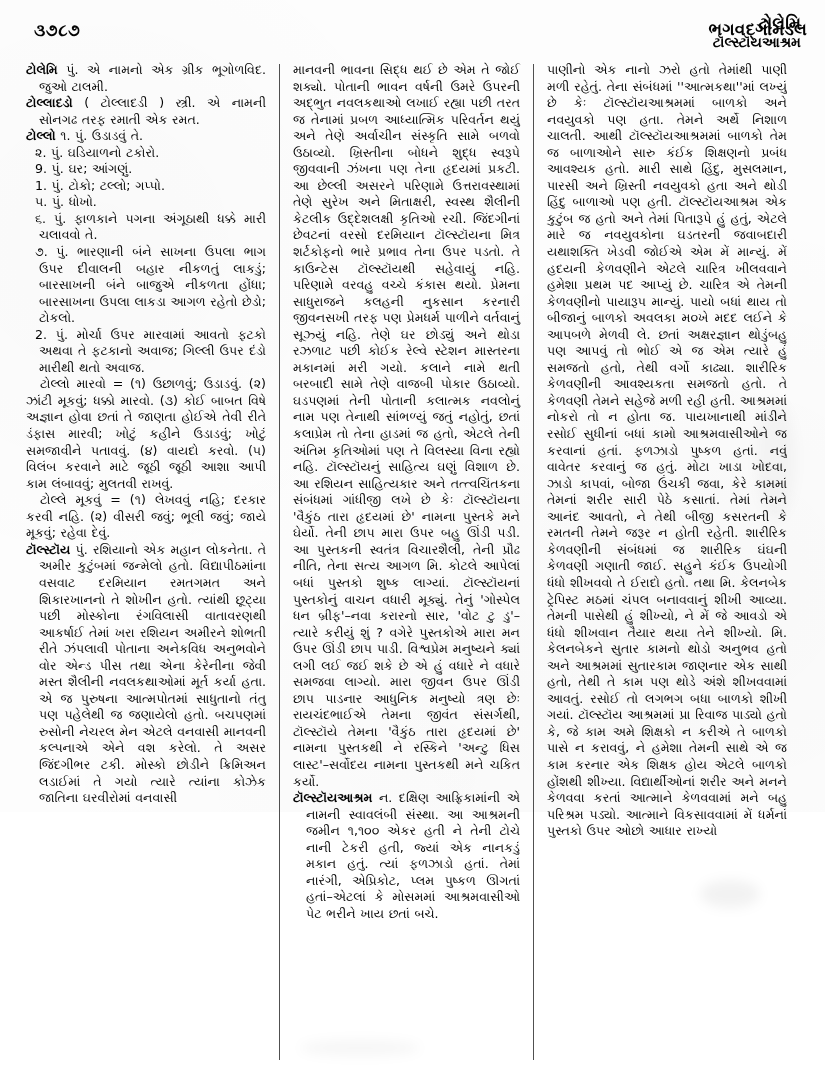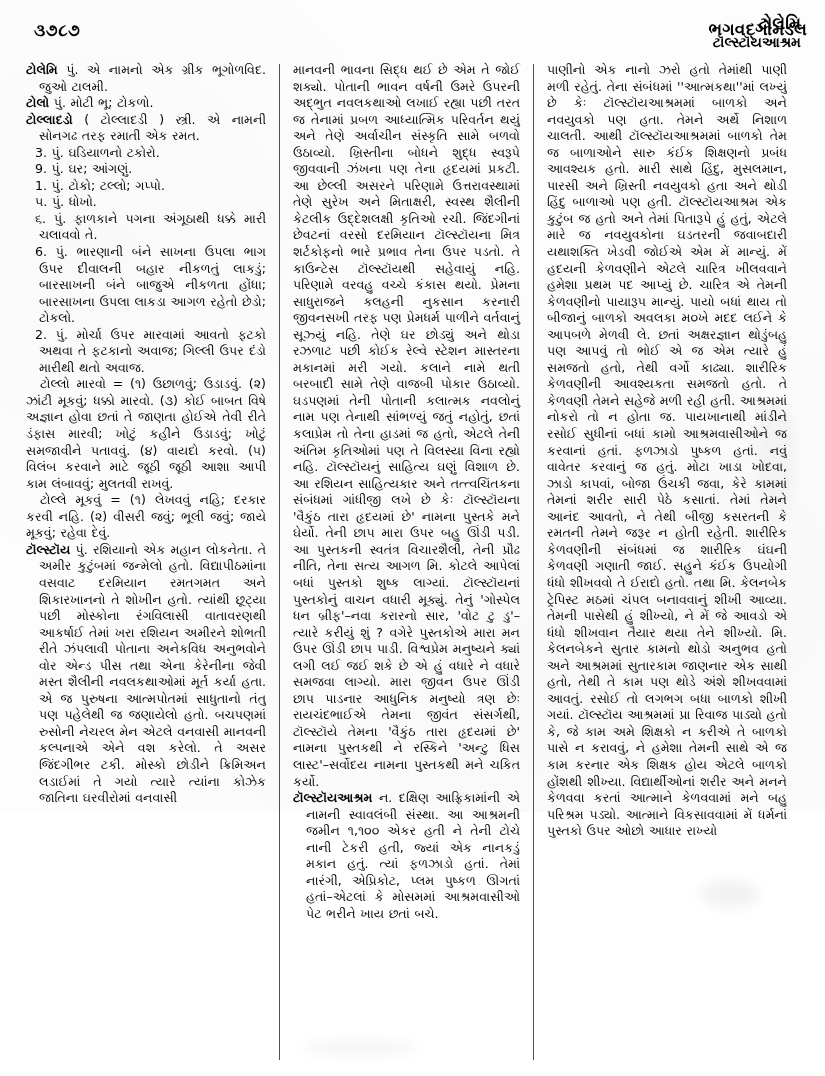--- a/index.html
+++ b/index.html
@@ -168,28 +168,28 @@
     <span class="catchwords">
       <span class="cw1">ટોલેમિ</span>
       <span class="cw2">ટૉલ્સ્ટૉયઆશ્રમ</span>
     </span>
   </div>
 
   <div class="columns">
 
     <div class="col c1">
       <p class="para hang"><span class="hw">ટોલેમિ</span> પું. એ નામનો એક ગ્રીક ભૂગોળવિદ. જુઓ ટાલમી.</p>
-      <p class="para hang"><span class="hw">ટોલો</span> પું. મોટી ભૂ; ટોકળો.</p>
       <p class="para hang"><span class="hw">ટોલ્લાદડો</span> ( ટોલ્લાદડી ) સ્ત્રી. એ નામની સોનગઢ તરફ રમાતી એક રમત.</p>
-      <p class="para sense">3. પું. ઘડિયાળનો ટકોરો.</p>
+      <p class="para hang"><span class="hw">ટોલ્લો</span> ૧. પું. ઉડાડવું તે.</p>
+      <p class="para sense">૨. પું. ઘડિયાળનો ટકોરો.</p>
       <p class="para sense">9. પું. ઘર; આંગણું.</p>
       <p class="para sense">1. પું. ટોકો; ટલ્લો; ગપ્પો.</p>
       <p class="para sense">૫. પું. ધોખો.</p>
       <p class="para sense">૬. પું. ફાળકાને પગના અંગૂઠાથી ધક્કે મારી ચલાવવો તે.</p>
-      <p class="para sense">6. પું. ભારણાની બંને સાખના ઉપલા ભાગ ઉપર દીવાલની બહાર નીકળતું લાકડું; બારસાખની બંને બાજુએ નીકળતા હોંધા; બારસાખના ઉપલા લાકડા આગળ રહેતો છેડો; ટોકલો.</p>
+      <p class="para sense">૭. પું. ભારણાની બંને સાખના ઉપલા ભાગ ઉપર દીવાલની બહાર નીકળતું લાકડું; બારસાખની બંને બાજુએ નીકળતા હોંધા; બારસાખના ઉપલા લાકડા આગળ રહેતો છેડો; ટોકલો.</p>
       <p class="para sense">2. પું. મોર્ચા ઉપર મારવામાં આવતો ફટકો અથવા તે ફટકાનો અવાજ; ગિલ્લી ઉપર દંડો મારીથી થતો અવાજ.</p>
       <p class="para indent"><span class="runon">ટોલ્લો મારવો </span>= (૧) ઉછાળવું; ઉડાડવું. (૨) ઝાંટી મૂકવું; ધક્કો મારવો. (૩) કોઈ બાબત વિષે અજ્ઞાન હોવા છતાં તે જાણતા હોઈએ તેવી રીતે ડંફાસ મારવી; ખોટું કહીને ઉડાડવું; ખોટું સમજાવીને પતાવવું. (૪) વાયદો કરવો. (૫) વિલંબ કરવાને માટે જૂઠી જૂઠી આશા આપી કામ લંબાવવું; મુલતવી રાખવું.</p>
       <p class="para indent"><span class="runon">ટોલ્લે મૂકવું </span>= (૧) લેખવવું નહિ; દરકાર કરવી નહિ. (૨) વીસરી જવું; ભૂલી જવું; જાયે મૂકવું; રહેવા દેવું.</p>
       <p class="para hang"><span class="hw">ટૉલ્સ્ટૉય</span> પું. રશિયાનો એક મહાન લોકનેતા. તે અમીર કુટુંબમાં જન્મેલો હતો. વિદ્યાપીઠમાંના વસવાટ દરમિયાન રમતગમત અને શિકારખાનનો તે શોખીન હતો. ત્યાંથી છૂટ્યા પછી મોસ્કોના રંગવિલાસી વાતાવરણથી આકર્ષાઈ તેમાં ખરા રશિયન અમીરને શોભતી રીતે ઝંપલાવી પોતાના અનેકવિધ અનુભવોને વોર એન્ડ પીસ તથા એના કેરેનીના જેવી મસ્ત શૈલીની નવલકથાઓમાં મૂર્ત કર્યા હતા. એ જ પુરુષના આત્મપોતમાં સાધુતાનો તંતુ પણ પહેલેથી જ જણાયેલો હતો. બચપણમાં રુસોની નેચરલ મેન એટલે વનવાસી માનવની કલ્પનાએ એને વશ કરેલો. તે અસર જિંદગીભર ટકી. મોસ્કો છોડીને ક્રિમિઅન લડાઈમાં તે ગયો ત્યારે ત્યાંના કોઝેક જાતિના ઘરવીરોમાં વનવાસી</p>
     </div>
 
     <div class="rule"></div>
 
     <div class="col c2">
       <p class="para">માનવની ભાવના સિદ્ધ થઈ છે એમ તે જોઈ શક્યો. પોતાની ભાવન વર્ષની ઉમરે ઉપરની અદ્ભુત નવલકથાઓ લખાઈ રહ્યા પછી તરત જ તેનામાં પ્રબળ આધ્યાત્મિક પરિવર્તન થયું અને તેણે અર્વાચીન સંસ્કૃતિ સામે બળવો ઉઠાવ્યો. ખ્રિસ્તીના બોધને શુદ્ધ સ્વરૂપે જીવવાની ઝંખના પણ તેના હૃદયમાં પ્રકટી. આ છેલ્લી અસરને પરિણામે ઉત્તરાવસ્થામાં તેણે સુરેખ અને મિતાક્ષરી, સ્વસ્થ શૈલીની કેટલીક ઉદ્દેશલક્ષી કૃતિઓ રચી. જિંદગીનાં છેવટનાં વરસો દરમિયાન ટૉલ્સ્ટૉયના મિત્ર શર્ટકોફનો ભારે પ્રભાવ તેના ઉપર પડતો. તે કાઉન્ટેસ ટૉલ્સ્ટૉયથી સહેવાયું નહિ. પરિણામે વરવહુ વચ્ચે કંકાસ થયો. પ્રેમના સાધુરાજને કલહની નુકસાન કરનારી જીવનસખી તરફ પણ પ્રેમધર્મ પાળીને વર્તવાનું સૂઝ્યું નહિ. તેણે ઘર છોડ્યું અને થોડા રઝળાટ પછી કોઈક રેલ્વે સ્ટેશન માસ્તરના મકાનમાં મરી ગયો. કલાને નામે થતી બરબાદી સામે તેણે વાજબી પોકાર ઉઠાવ્યો. ઘડપણમાં તેની પોતાની કલાત્મક નવલોનું નામ પણ તેનાથી સાંભળ્યું જતું નહોતું, છતાં કલાપ્રેમ તો તેના હાડમાં જ હતો, એટલે તેની અંતિમ કૃતિઓમાં પણ તે વિલસ્યા વિના રહ્યો નહિ. ટૉલ્સ્ટૉયનું સાહિત્ય ઘણું વિશાળ છે. આ રશિયન સાહિત્યકાર અને તત્ત્વચિંતકના સંબંધમાં ગાંધીજી લખે છે કેઃ ટૉલ્સ્ટૉયના 'વૈકુંઠ તારા હૃદયમાં છે' નામના પુસ્તકે મને ઘેર્યો. તેની છાપ મારા ઉપર બહુ ઊંડી પડી. આ પુસ્તકની સ્વતંત્ર વિચારશૈલી, તેની પ્રૌઢ નીતિ, તેના સત્ય આગળ મિ. કોટલે આપેલાં બધાં પુસ્તકો શુષ્ક લાગ્યાં. ટૉલ્સ્ટૉયનાં પુસ્તકોનું વાચન વધારી મૂક્યું. તેનું 'ગોસ્પેલ ધન બ્રીફ'–નવા કરારનો સાર, 'વોટ ટુ ડુ'–ત્યારે કરીયું શું ? વગેરે પુસ્તકોએ મારા મન ઉપર ઊંડી છાપ પાડી. વિશ્વપ્રેમ મનુષ્યને ક્યાં લગી લઈ જઈ શકે છે એ હું વધારે ને વધારે સમજવા લાગ્યો. મારા જીવન ઉપર ઊંડી છાપ પાડનાર આધુનિક મનુષ્યો ત્રણ છેઃ રાયચંદભાઈએ તેમના જીવંત સંસર્ગથી, ટૉલ્સ્ટૉયે તેમના 'વૈકુંઠ તારા હૃદયમાં છે' નામના પુસ્તકથી ને રસ્કિને 'અન્ટુ ધિસ લાસ્ટ'–સર્વોદય નામના પુસ્તકથી મને ચકિત કર્યો.</p>

